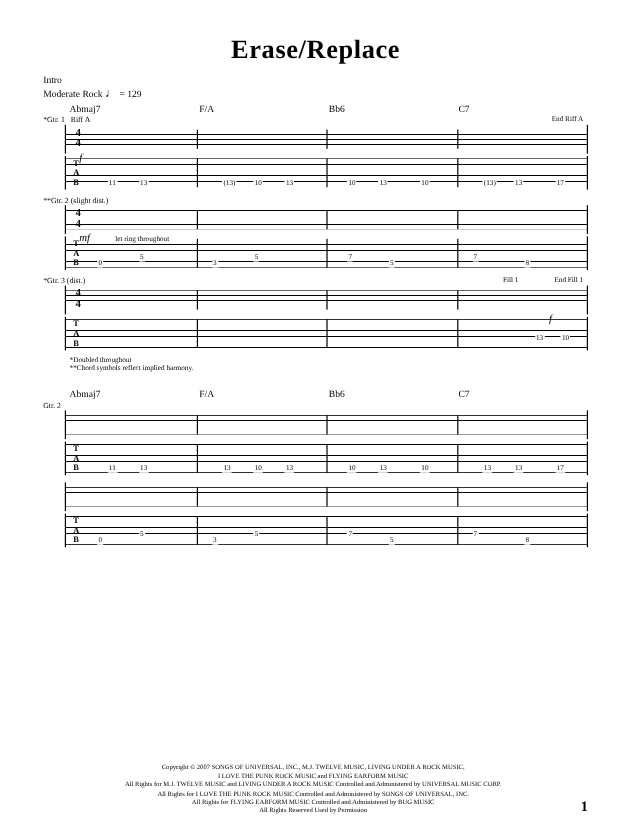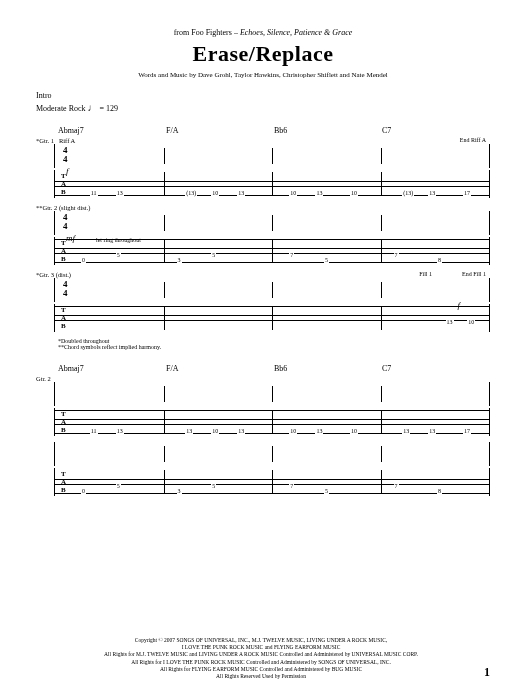--- a/index.html
+++ b/index.html
@@ -32,21 +32,21 @@
     font-size: 7px;
     margin-bottom: 12px;
   }
   .section-label {
     font-size: 8px;
     font-weight: normal;
     margin-bottom: 2px;
   }
   .tempo {
     font-size: 8px;
-    margin-bottom: 13px;
+    margin-bottom: 2px;
   }
   .tempo .note { font-size: 10px; }
   .chord-row {
     display: flex;
     font-size: 8px;
     margin-bottom: 1px;
     padding-left: 22px;
     font-family: Liberation Serif, serif;
   }
   .chord-row span { flex: 1; }
@@ -156,26 +156,21 @@
     top: 2px;
     font-size: 9px;
     font-weight: bold;
     line-height: 9px;
   }
 </style>
 </head>
 <body>
 
 <div class="header">
-  <div class="source-line">
-    <span>from Foo Fighters –</span>
-    <span class="album">Echoes, Silence, Patience &amp; Grace</span>
-  </div>
   <div class="title">Erase/Replace</div>
-  <div class="credits">Words and Music by Dave Grohl, Taylor Hawkins, Christopher Shiflett and Nate Mendel</div>
 </div>
 
 <div class="section-label">Intro</div>
 <div class="tempo">
   <span>Moderate Rock</span>
   <span class="note">♩</span>
   <span>= 129</span>
 </div>
 
 <div class="chord-row">

